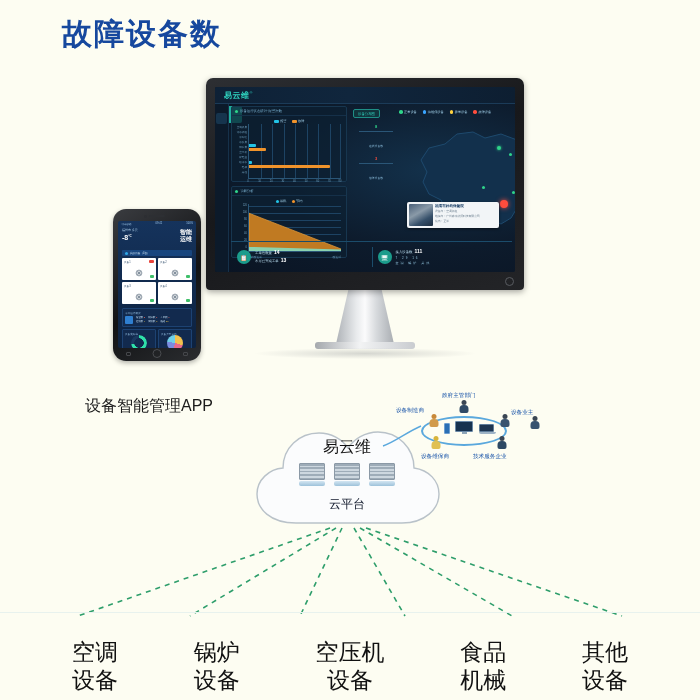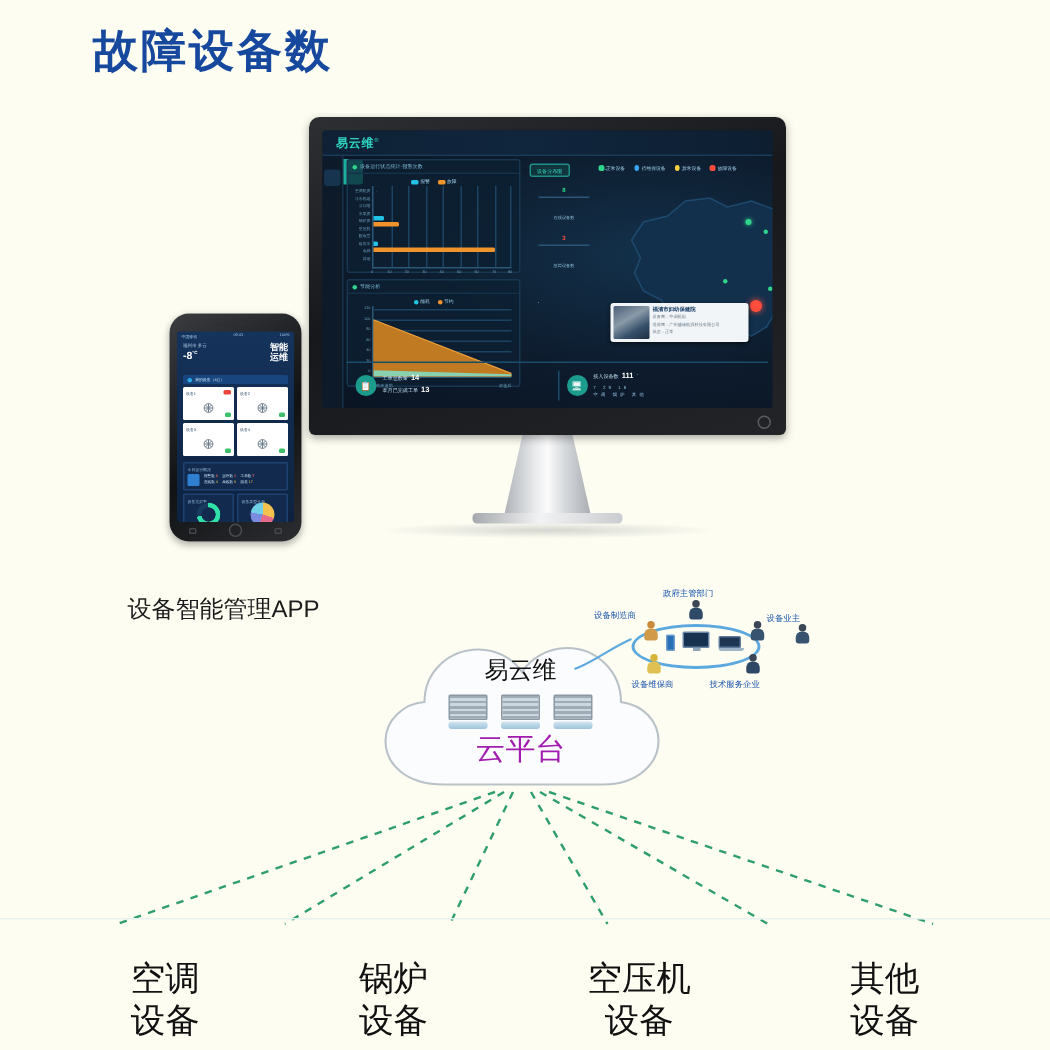--- a/index.html
+++ b/index.html
@@ -208,21 +208,21 @@
   #app-caption { position:absolute; left:85px; top:396px; font-size:16px; color:#1b1b1b;
     white-space:nowrap; }
 
   
   #cloud { position:absolute; left:252px; top:415px; width:190px; height:115px; }
   .cloud-shape { position:absolute; inset:0; }
   .cloud-shape svg { width:100%; height:100%; display:block; }
   .cloud-t1 { position:absolute; left:0; right:0; top:22px; text-align:center;
     font-size:16px; color:#111; }
   .cloud-t2 { position:absolute; left:0; right:0; bottom:17px; text-align:center;
-    font-size:20px; color:#a21caf; }
+    font-size:12px; color:#0f172a; }
   .servers { position:absolute; left:50%; top:48px; transform:translateX(-50%);
     display:flex; gap:9px; }
   .srv { width:26px; }
   .srv-box { height:17px; border-radius:1px; background:
       repeating-linear-gradient(180deg,#9eacb8 0 1.6px,#cdd7df 1.6px 3.4px);
     border:1px solid #8b99a6; }
   .srv-base { height:5px; margin-top:1px; border-radius:2px;
     background:linear-gradient(180deg,#d4e6f2,#9dc2da); }
 
   
@@ -701,16 +701,20 @@
   </div>
   <div class="blabel">
     <div>锅炉</div>
     <div>设备</div>
   </div>
   <div class="blabel">
     <div>空压机</div>
     <div>设备</div>
   </div>
   <div class="blabel">
+    <div>食品</div>
+    <div>机械</div>
+  </div>
+  <div class="blabel">
     <div>其他</div>
     <div>设备</div>
   </div>
 </div>
 
 </body></html>

